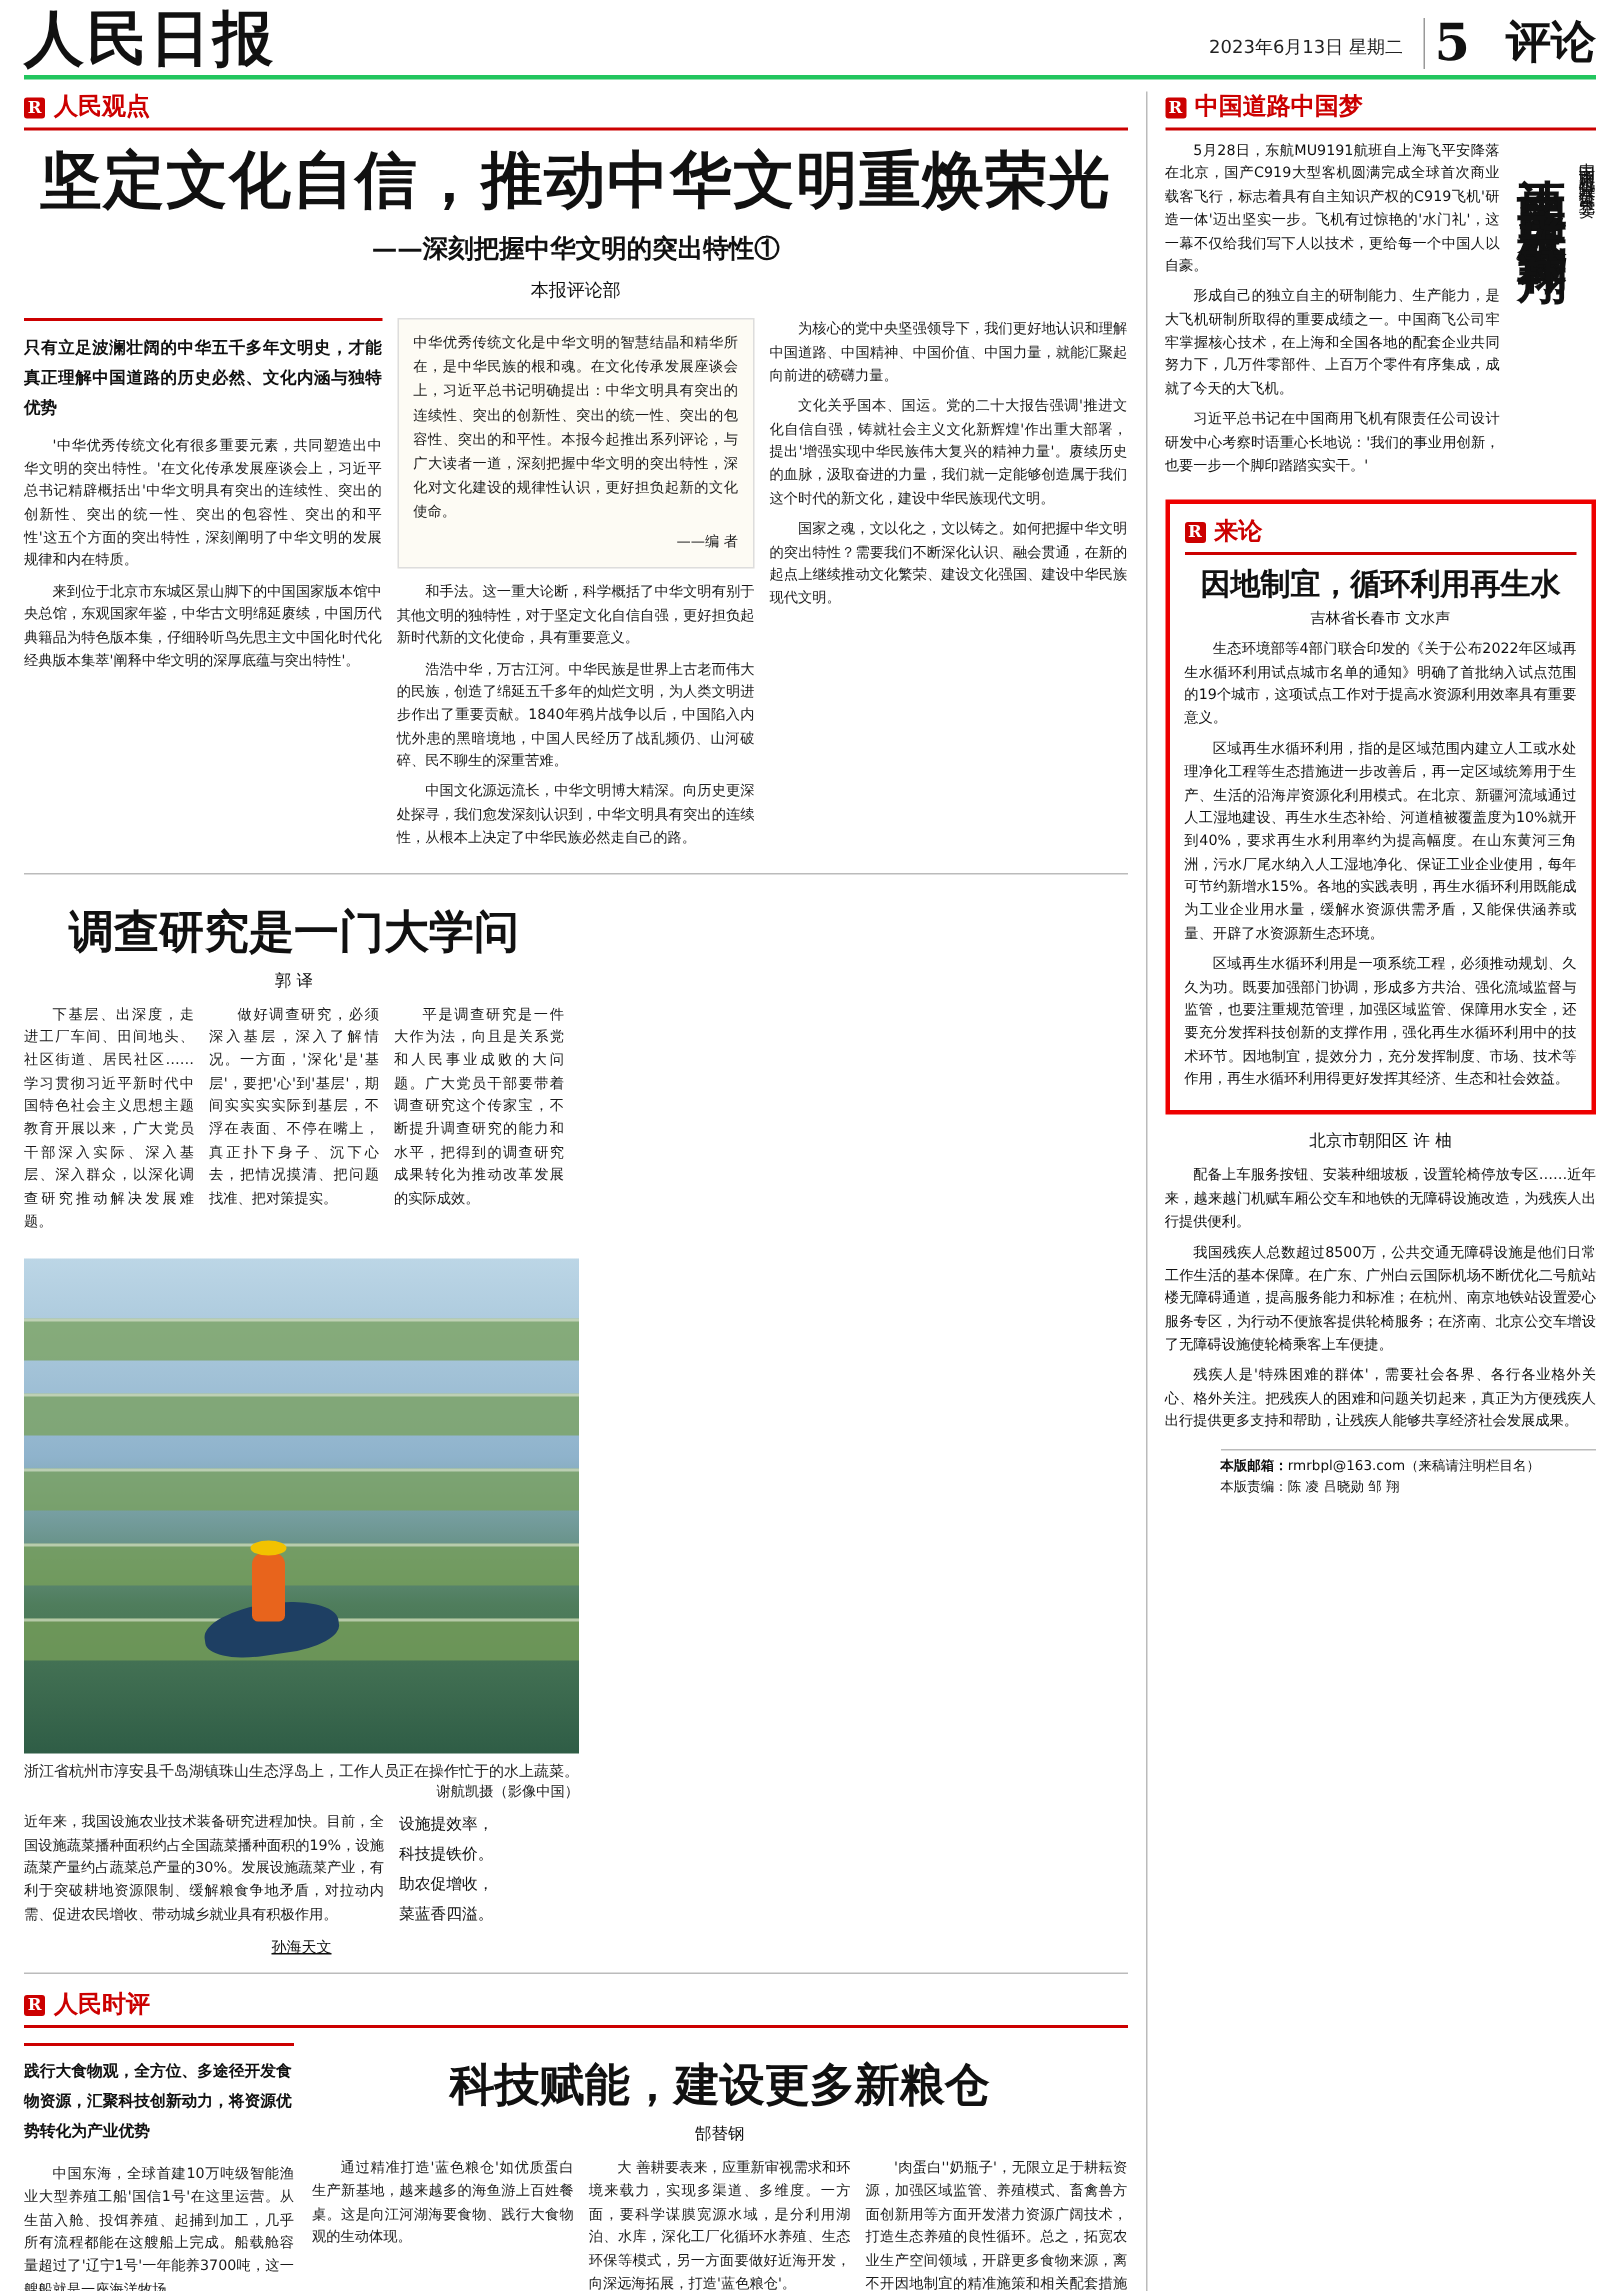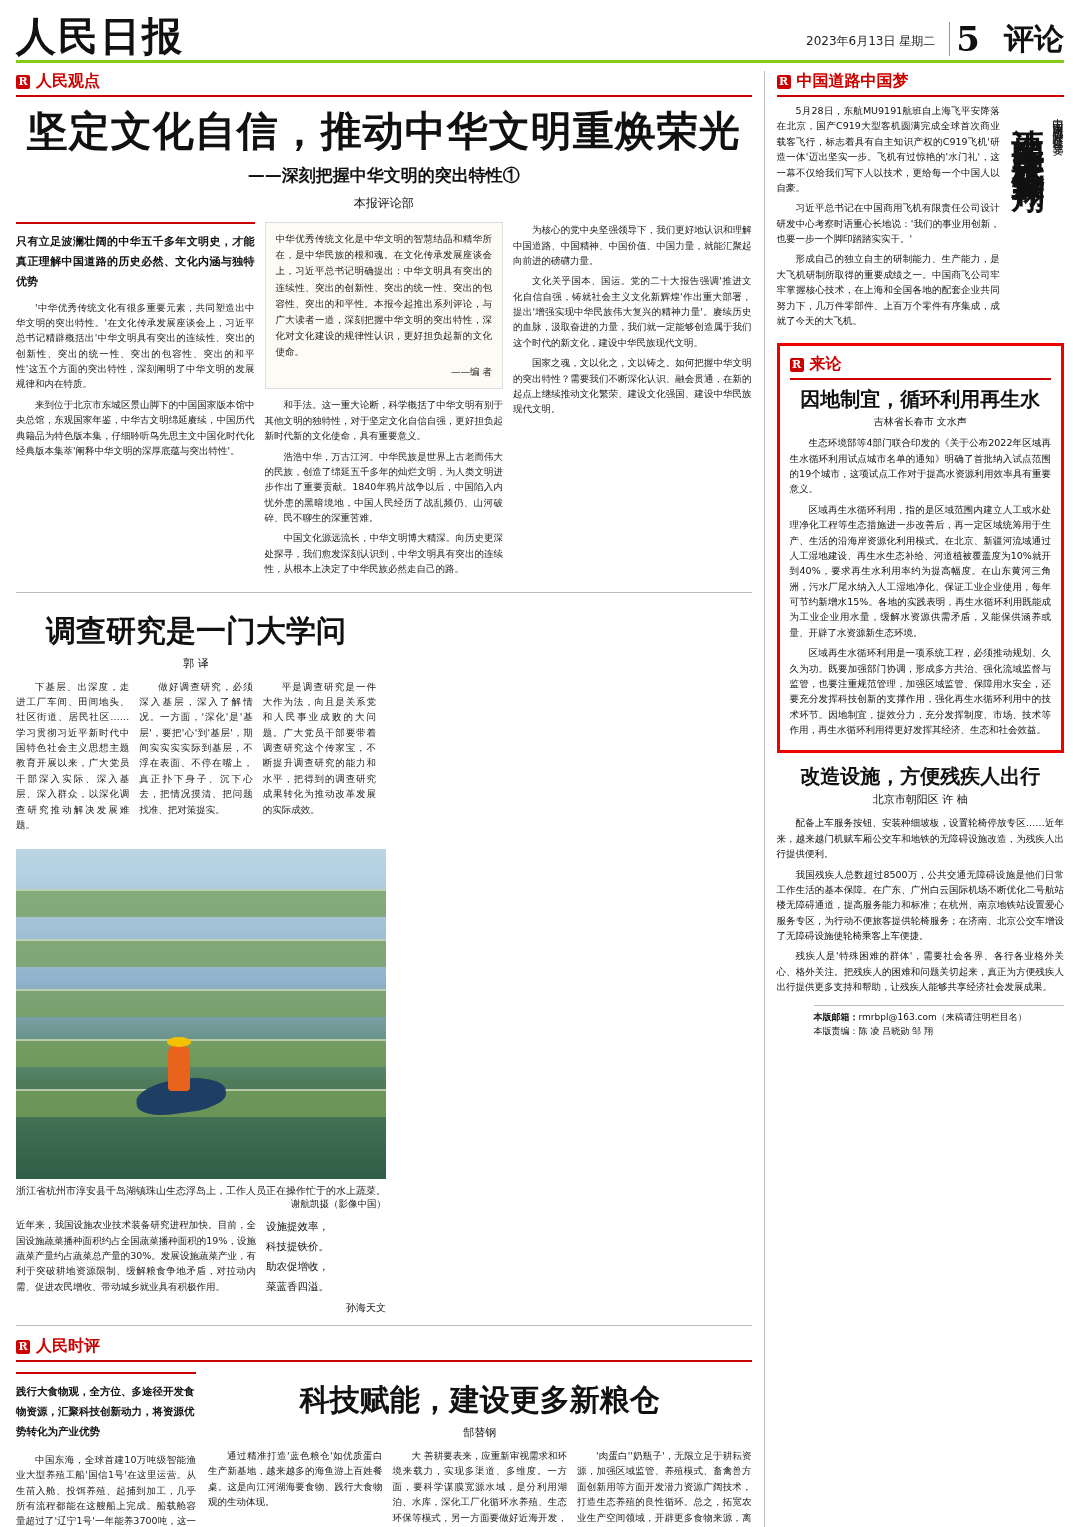--- a/index.html
+++ b/index.html
@@ -1,19 +1,19 @@
 <!DOCTYPE html>
 <html><head>
 <meta charset="utf-8">
 <style>
   html,body{margin:0;padding:0;background:#fff;}
   body{width:1080px;font-family:"DejaVu Sans","Liberation Sans",sans-serif;color:#111;}
   .page{width:1080px;min-height:1527px;position:relative;box-sizing:border-box;padding:0 16px;}
   
-  .masthead{display:flex;align-items:flex-end;justify-content:space-between;border-bottom:3px solid #84cc16;padding:16px 0 4px;}
+  .masthead{display:flex;align-items:flex-end;justify-content:space-between;border-bottom:3px solid #22c55e;padding:6px 0 4px;}
   .logo{font-family:"DejaVu Serif","Liberation Serif",serif;font-weight:bold;font-size:40px;letter-spacing:2px;color:#111;line-height:1;}
   .mast-right{display:flex;align-items:flex-end;gap:14px;}
   .mast-date{font-size:12px;color:#222;padding-bottom:6px;}
   .pagenum{font-family:"DejaVu Serif","Liberation Serif",serif;font-size:34px;font-weight:bold;line-height:1;padding:0 10px 0 6px;border-left:1px solid #999;}
   .pagelabel{font-family:"DejaVu Serif","Liberation Serif",serif;font-size:30px;font-weight:bold;line-height:1;padding-bottom:2px;}
   
   .cols{display:flex;gap:12px;margin-top:8px;}
   .left{width:742px;}
   .right{width:290px;border-left:1px solid #bbb;padding-left:12px;}
   .sect-head{display:flex;align-items:center;gap:6px;border-bottom:2px solid #c00;padding-bottom:3px;margin-bottom:6px;}
@@ -31,21 +31,21 @@
   .hr-thin{border:0;border-top:1px solid #bbb;margin:10px 0;}
   .title2{font-family:"DejaVu Serif","Liberation Serif",serif;font-weight:bold;font-size:30px;text-align:center;margin:8px 0 4px;}
   .author{text-align:center;font-size:11px;margin-bottom:8px;}
   .photo{width:100%;height:330px;background:linear-gradient(#bcd6e6,#8fb3cc 40%,#4f7d5c 70%,#2f5d46);position:relative;overflow:hidden;}
   .photo .row{position:absolute;left:0;right:0;height:26px;background:rgba(120,160,90,.75);border-top:2px solid rgba(230,235,220,.6);}
   .photo .boat{position:absolute;width:90px;height:34px;background:#1e3f63;border-radius:50% 50% 40% 40%;left:120px;bottom:66px;transform:rotate(-8deg);}
   .photo .person{position:absolute;width:22px;height:46px;background:#e8641c;left:152px;bottom:88px;border-radius:8px 8px 4px 4px;}
   .photo .hat{position:absolute;width:24px;height:10px;background:#f2c200;border-radius:50%;left:151px;bottom:132px;}
   .caption{font-size:10px;text-align:right;margin-top:5px;color:#222;}
   .cap-credit{font-size:9.5px;text-align:right;color:#222;}
-  .sign{text-align:right;font-size:10px;margin-top:4px;}
+  .sign{text-align:center;font-size:10px;margin-top:4px;text-decoration:underline;}
   .poem{font-size:10.5px;line-height:1.9;font-family:"DejaVu Serif","Liberation Serif",serif;}
   
   .vtitle-wrap{display:flex;gap:8px;}
   .vtitle{writing-mode:vertical-rl;font-family:"DejaVu Serif","Liberation Serif",serif;font-weight:bold;font-size:33px;letter-spacing:4px;line-height:1.25;}
   .vsub{writing-mode:vertical-rl;font-size:11px;letter-spacing:2px;margin-top:6px;}
   .rtext{font-size:9.5px;line-height:1.62;text-align:justify;}
   .rtext p{margin:0 0 5px;text-indent:2em;}
   .redbox{border:3px solid #e00;padding:8px 10px;margin-top:10px;}
   .redbox .t{font-family:"DejaVu Serif","Liberation Serif",serif;font-weight:bold;font-size:20px;text-align:center;margin:6px 0 2px;}
   .redbox .a{text-align:center;font-size:10px;margin-bottom:6px;}
@@ -184,22 +184,22 @@
 
     <div class="right">
       <div class="sect-head">
         <span class="rbox">R</span>
         <span class="sect-title">中国道路中国梦</span>
       </div>
 
       <div class="vtitle-wrap">
         <div style="flex:1" class="rtext">
           <p>5月28日，东航MU9191航班自上海飞平安降落在北京，国产C919大型客机圆满完成全球首次商业载客飞行，标志着具有自主知识产权的C919飞机'研造一体'迈出坚实一步。飞机有过惊艳的'水门礼'，这一幕不仅给我们写下人以技术，更给每一个中国人以自豪。</p>
+          <p>形成自己的独立自主的研制能力、生产能力，是大飞机研制所取得的重要成绩之一。中国商飞公司牢牢掌握核心技术，在上海和全国各地的配套企业共同努力下，几万件零部件、上百万个零件有序集成，成就了今天的大飞机。</p>
           <p>习近平总书记在中国商用飞机有限责任公司设计研发中心考察时语重心长地说：'我们的事业用创新，也要一步一个脚印踏踏实实干。'</p>
-          <p>形成自己的独立自主的研制能力、生产能力，是大飞机研制所取得的重要成绩之一。中国商飞公司牢牢掌握核心技术，在上海和全国各地的配套企业共同努力下，几万件零部件、上百万个零件有序集成，成就了今天的大飞机。</p>
         </div>
         <div style="display:flex;">
           <div class="vtitle">让更多国产大飞机在蓝天翱翔</div>
           <div class="vsub">中国商用飞机有限责任公司党委</div>
         </div>
       </div>
 
       <div class="redbox">
         <div class="sect-head">
           <span class="rbox">R</span>
@@ -208,21 +208,20 @@
         <div class="t">因地制宜，循环利用再生水</div>
         <div class="a">吉林省长春市 文水声</div>
         <div class="rtext">
           <p>生态环境部等4部门联合印发的《关于公布2022年区域再生水循环利用试点城市名单的通知》明确了首批纳入试点范围的19个城市，这项试点工作对于提高水资源利用效率具有重要意义。</p>
           <p>区域再生水循环利用，指的是区域范围内建立人工或水处理净化工程等生态措施进一步改善后，再一定区域统筹用于生产、生活的沿海岸资源化利用模式。在北京、新疆河流域通过人工湿地建设、再生水生态补给、河道植被覆盖度为10%就开到40%，要求再生水利用率约为提高幅度。在山东黄河三角洲，污水厂尾水纳入人工湿地净化、保证工业企业使用，每年可节约新增水15%。各地的实践表明，再生水循环利用既能成为工业企业用水量，缓解水资源供需矛盾，又能保供涵养或量、开辟了水资源新生态环境。</p>
           <p>区域再生水循环利用是一项系统工程，必须推动规划、久久为功。既要加强部门协调，形成多方共治、强化流域监督与监管，也要注重规范管理，加强区域监管、保障用水安全，还要充分发挥科技创新的支撑作用，强化再生水循环利用中的技术环节。因地制宜，提效分力，充分发挥制度、市场、技术等作用，再生水循环利用得更好发挥其经济、生态和社会效益。</p>
         </div>
       </div>
 
       <div style="margin-top:10px;">
-        <div class="t title2" style="font-size:20px;margin:4px 0 2px;">改造设施，方便残疾人出行</div>
         <div class="a author">北京市朝阳区 许 柚</div>
         <div class="rtext">
           <p>配备上车服务按钮、安装种细坡板，设置轮椅停放专区……近年来，越来越门机赋车厢公交车和地铁的无障碍设施改造，为残疾人出行提供便利。</p>
           <p>我国残疾人总数超过8500万，公共交通无障碍设施是他们日常工作生活的基本保障。在广东、广州白云国际机场不断优化二号航站楼无障碍通道，提高服务能力和标准；在杭州、南京地铁站设置爱心服务专区，为行动不便旅客提供轮椅服务；在济南、北京公交车增设了无障碍设施使轮椅乘客上车便捷。</p>
           <p>残疾人是'特殊困难的群体'，需要社会各界、各行各业格外关心、格外关注。把残疾人的困难和问题关切起来，真正为方便残疾人出行提供更多支持和帮助，让残疾人能够共享经济社会发展成果。</p>
         </div>
       </div>
 
       <div class="foot">
         <div>

